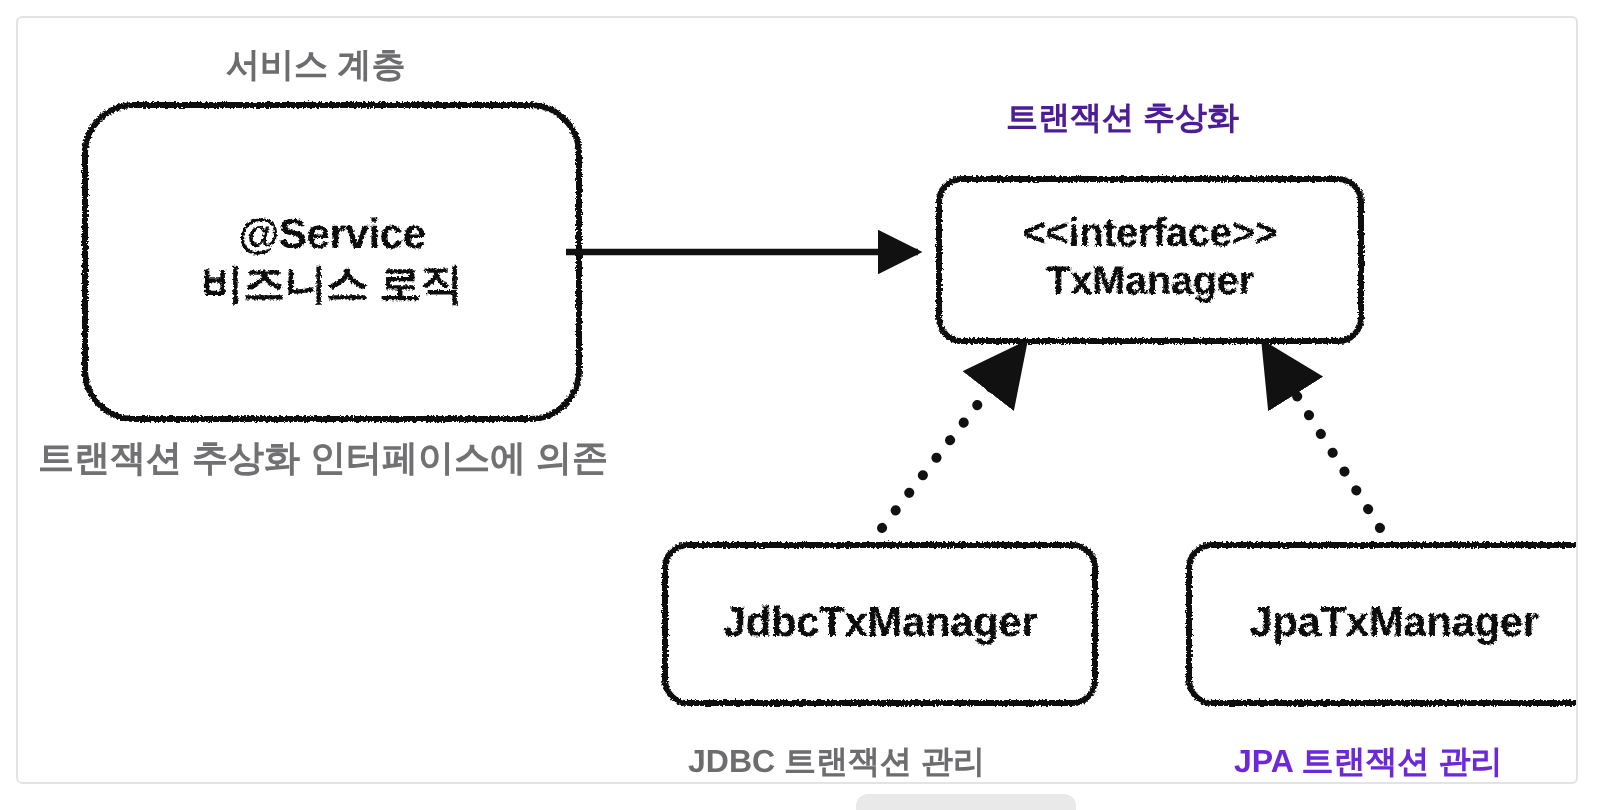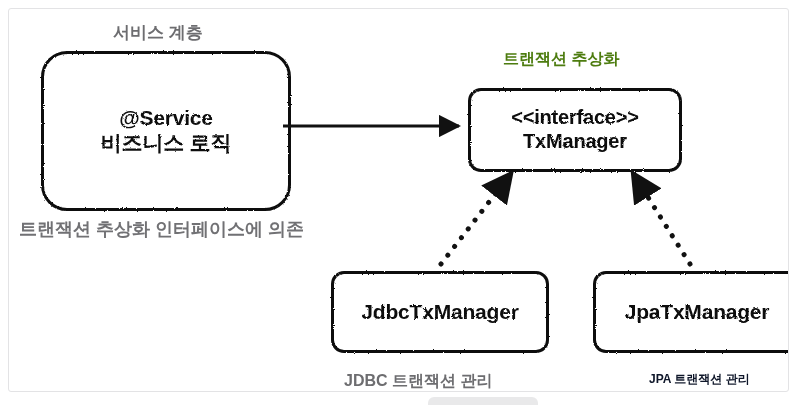--- a/index.html
+++ b/index.html
@@ -95,37 +95,37 @@
     white-space: nowrap;
   }
   #caption-service-layer {
     left: 104px; top: 12px;
     font-size: 17px;
     color: #6d6d70;
   }
   #caption-tx-abstraction {
     left: 494px; top: 40px;
     font-size: 16px;
-    color: #4d7c0f;
+    color: #4c1d95;
   }
   #caption-depends {
     left: 10px; top: 208px;
     font-size: 18px;
     color: #717174;
   }
   #caption-jdbc {
     left: 335px; top: 362px;
     font-size: 16px;
     color: #6d6d70;
     text-align: right;
   }
   #caption-jpa {
-    left: 640px; top: 362px;
-    font-size: 12px;
-    color: #0f172a;
+    left: 608px; top: 362px;
+    font-size: 16px;
+    color: #6d28d9;
   }
 
   
   #connectors {
     position: absolute;
     left: 0; top: 0;
     width: 805px; height: 405px;
     pointer-events: none;
   }
 </style>

